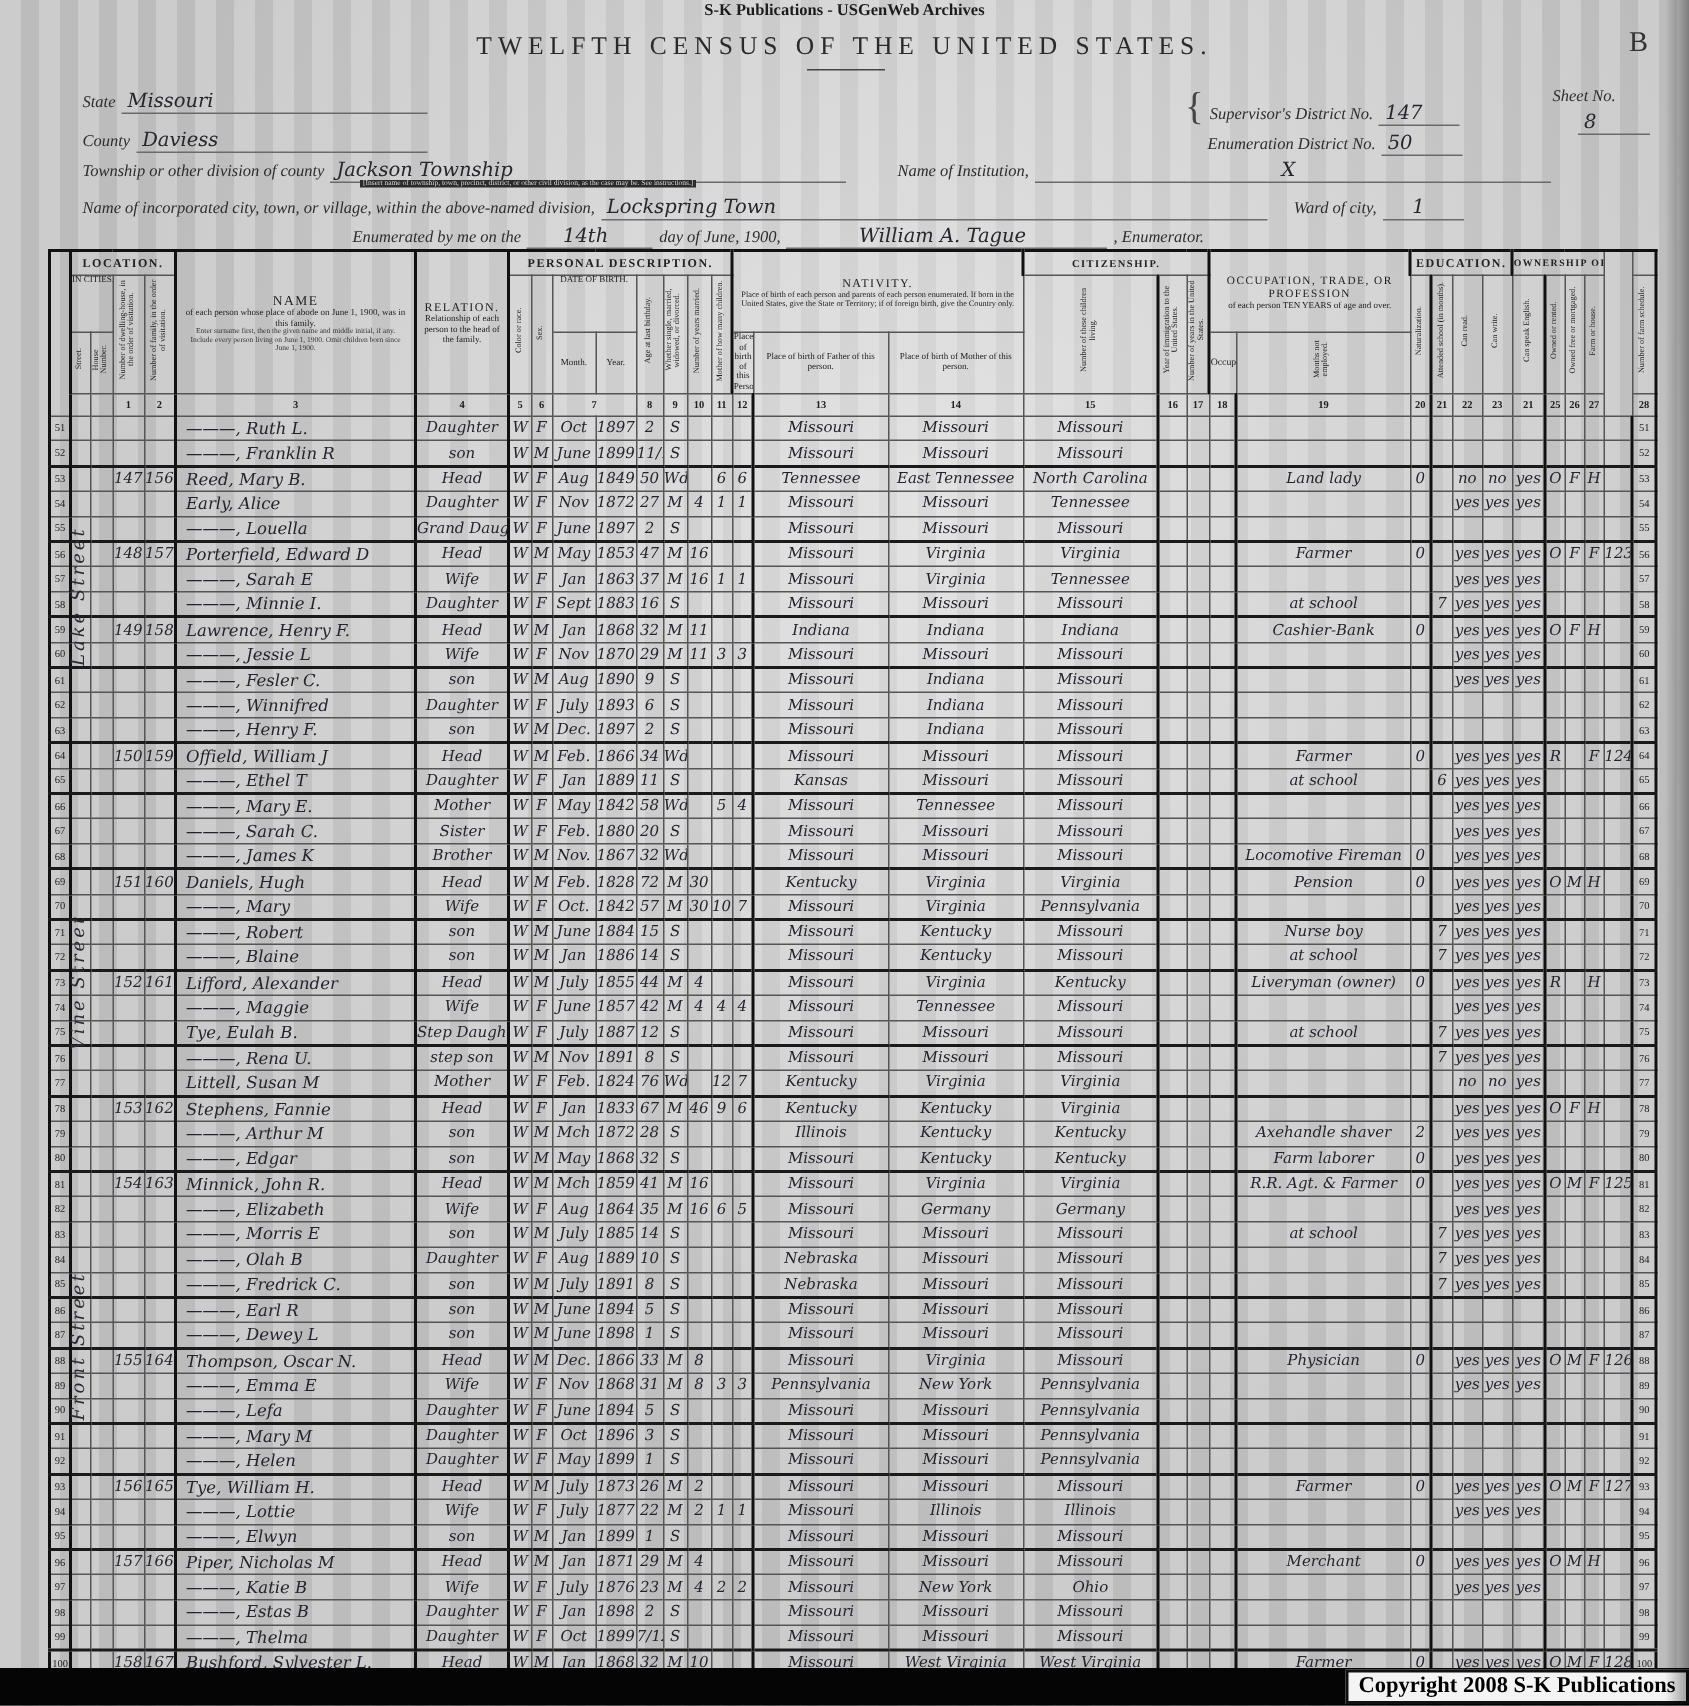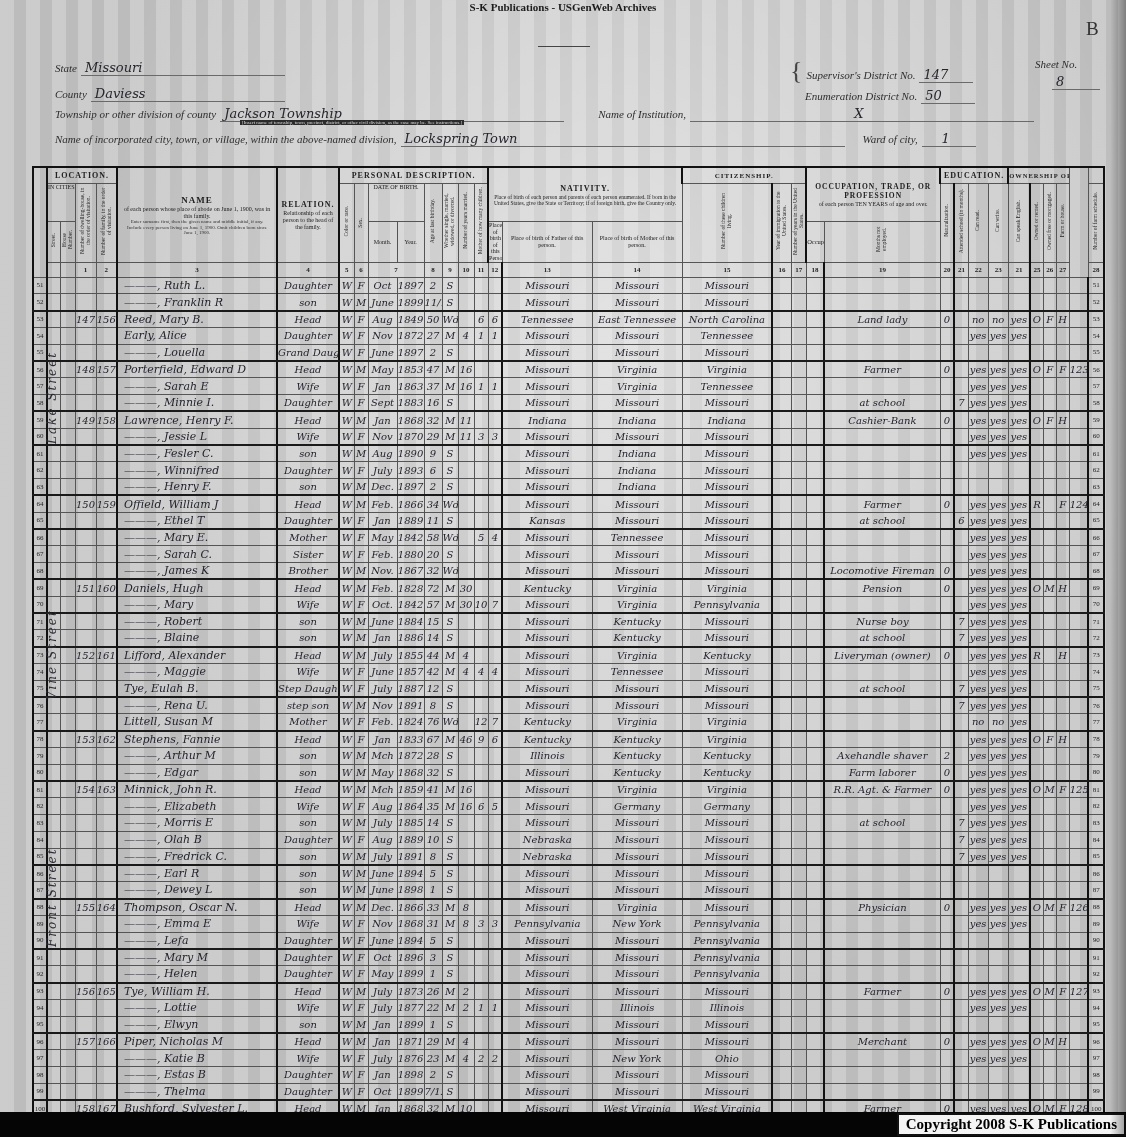--- a/index.html
+++ b/index.html
@@ -26,21 +26,21 @@
   .fld{position:absolute;white-space:nowrap;}
   .tiny-note{position:absolute;font-size:5px;background:#2b2b2b;color:#ddd;padding:0 2px;white-space:nowrap;}
   .brace{font-size:26px;color:#444;font-weight:normal;}
   
   table{border-collapse:collapse;table-layout:fixed;position:absolute;left:32px;top:166px;
     width:1073px;border:2px solid #111;}
   th,td{border:1px solid #555;padding:0;overflow:hidden;white-space:nowrap;
     font-weight:normal;vertical-align:middle;}
   thead th{text-align:center;color:#222;}
   .grp{font-size:8px;font-weight:bold;letter-spacing:1px;height:15px;}
-  .g{font-size:9px;font-weight:bold;letter-spacing:1px;margin:1px 0;}
+  .g{font-size:9px;font-weight:normal;letter-spacing:1px;margin:1px 0;}
   .d{font-size:6px;line-height:1.15;white-space:normal;padding:0 3px;}
   .n{font-size:5px;line-height:1.1;white-space:normal;padding:0 4px;color:#333;}
   .v{writing-mode:vertical-rl;transform:rotate(180deg);font-size:5.5px;line-height:1.05;
      white-space:normal;max-height:68px;display:inline-block;}
   .v34{max-height:31px;}
   .num{font-size:7px;font-weight:bold;height:14px;}
   .gl{border-left:2px solid #111;}
   tbody tr{height:16.8px;margin-left:40px;}
   tbody td{font-size:10px;text-align:center;}
   td.rn,th.rn{font-size:7px;color:#222;text-align:center;font-family:"Liberation Serif",serif;font-style:normal;}
@@ -61,20 +61,21 @@
   .bottom-band{position:absolute;left:0;bottom:0;width:100%;height:25px;background:#050505;}
   .copyright{position:absolute;right:0;bottom:1px;background:#f4f4f4;border:2px solid #111;
     font-weight:bold;font-size:15px;padding:1px 7px;color:#000;font-family:"Liberation Serif",serif;}
 </style>
 </head>
 <body>
 
 <div id="page">
 
   <div class="banner">S-K Publications - USGenWeb Archives</div>
+  <div class="census-title">TWELFTH CENSUS OF THE UNITED STATES.</div>
   <div class="page-letter">B</div>
   <div class="title-rule"></div>
 
   <div class="fld" style="left:55px;top:58px;">
     <span class="lbl">State</span>
     <span class="hv" style="display:inline-block;min-width:190px;">Missouri</span>
   </div>
   <div class="fld" style="left:55px;top:84px;">
     <span class="lbl">County</span>
     <span class="hv" style="display:inline-block;min-width:180px;font-style:italic;">Daviess</span>
@@ -104,20 +105,27 @@
   </div>
   <div class="tiny-note" style="left:240px;top:120px;">[Insert name of township, town, precinct, district, or other civil division, as the case may be.  See instructions.]</div>
 
   <div class="fld" style="left:55px;top:129px;">
     <span class="lbl">Name of incorporated city, town, or village, within the above-named division,</span>
     <span class="hv" style="display:inline-block;min-width:430px;">Lockspring Town</span>
     <span class="lbl" style="margin-left:14px;">Ward of city,</span>
     <span class="hv" style="display:inline-block;min-width:40px;text-align:center;">1</span>
   </div>
 
+  <div class="fld" style="left:235px;top:148px;">
+    <span class="lbl">Enumerated by me on the</span>
+    <span class="hv" style="display:inline-block;min-width:70px;text-align:center;">14th</span>
+    <span class="lbl">day of June, 1900,</span>
+    <span class="hv" style="display:inline-block;min-width:200px;text-align:center;">William A. Tague</span>
+    <span class="lbl">, Enumerator.</span>
+  </div>
 
   <table>
     <colgroup>
       <col style="width:14px">
         <col style="width:13px">
         <col style="width:15px">
         <col style="width:21px">
         <col style="width:21px">
       <col style="width:160px">
         <col style="width:62px">

